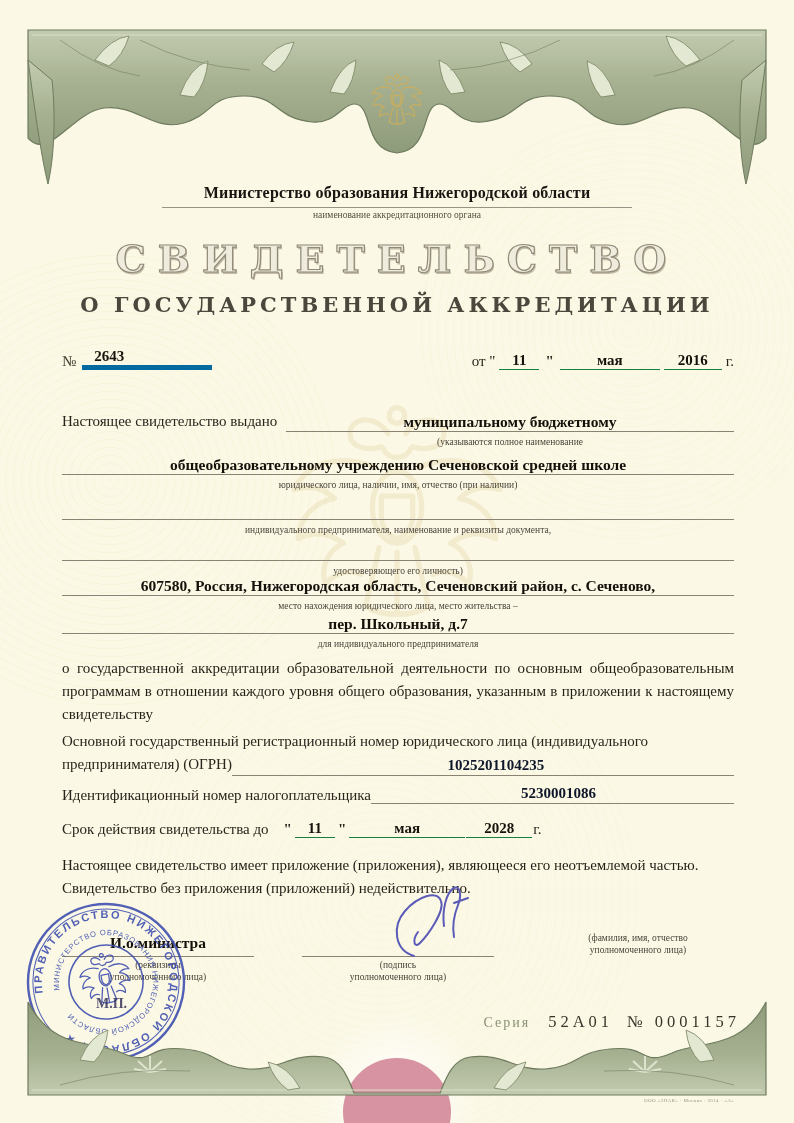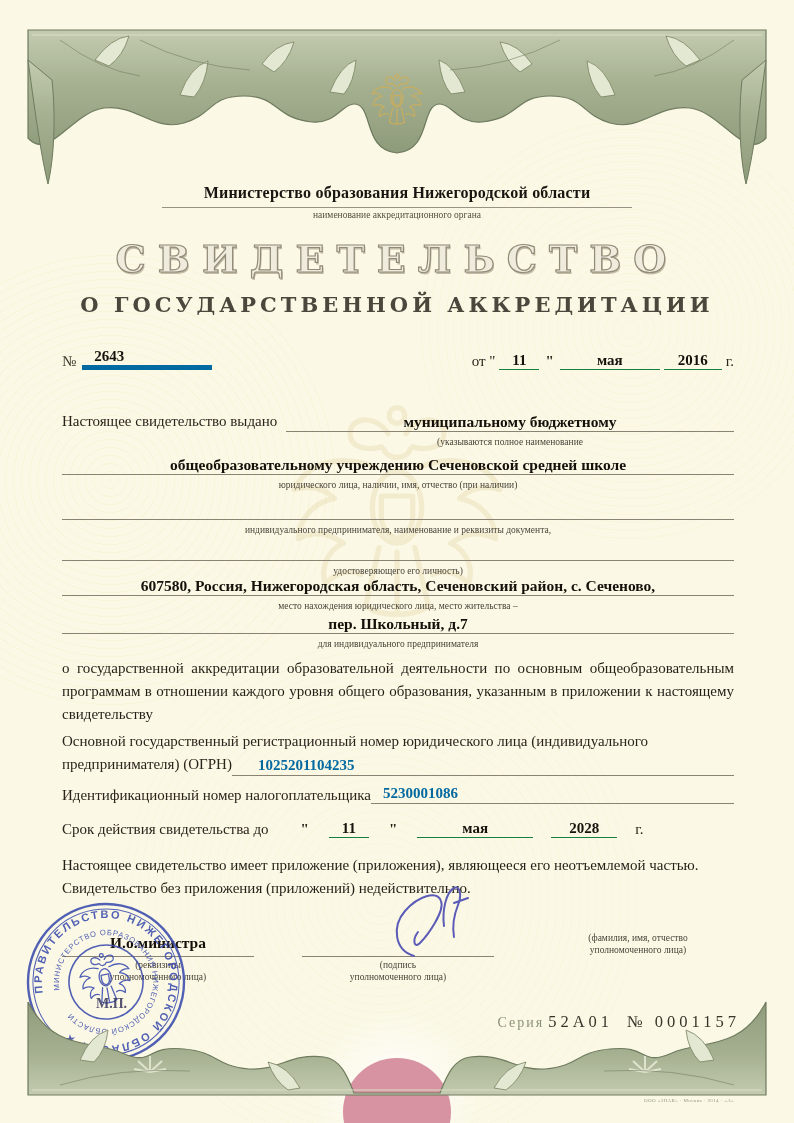--- a/index.html
+++ b/index.html
@@ -40,34 +40,34 @@
   
   .u-row{position:absolute; left:62px; width:672px;}
   .line{border-bottom:1px solid #8a8272;}
   .bval{font-weight:bold; font-size:15.5px; color:#15100a; text-align:center; line-height:19px; min-height:19px;}
   .cap{font-size:9.5px; color:#4a443a; text-align:center; margin-top:5px; line-height:11px;}
   .issued-grid{display:grid; grid-template-columns:224px 1fr;}
   .issued-label{font-size:15px; color:#2b241c; line-height:19px;}
   .para{position:absolute; left:62px; width:672px; font-size:15px; line-height:23px; text-align:justify; color:#241e16;}
   .flexline{display:flex; align-items:flex-end; font-size:15px;}
   .flex1{flex:1;}
-  .lval{font-weight:bold; color:#0369a1; text-align:left; padding-left:26px; line-height:19px;}
+  .lval{font-weight:bold; color:#0f172a; text-align:center; padding-left:26px; line-height:19px;}
   .qm{font-weight:bold; margin:0 2px; color:#241e16;}
   
   .sigblock{position:absolute; top:930px; left:62px; width:672px;}
   .sigcols{display:grid; grid-template-columns:192px 1fr 192px; column-gap:48px;}
   .signame{font-weight:bold; font-size:15.5px; color:#15100a; text-align:center; height:26px; line-height:26px;}
   .sigline{border-bottom:1px solid #8a8272;}
   .sigcap{font-size:9.5px; color:#4a443a; text-align:center; line-height:12px; margin-top:2px;}
   .seal{position:absolute; left:20px; top:896px; opacity:.88; transform:rotate(-10deg);}
   .mp{position:absolute; left:96px; top:996px; font-size:14px; color:#2c2a55; font-weight:bold; opacity:.8;}
   .signature-svg{position:absolute; left:382px; top:880px;}
   
   .series{position:absolute; top:1012px; left:0; width:740px; text-align:right; white-space:nowrap;}
-  .series-label{font-size:14px; color:#8b9176; letter-spacing:2px; }
+  .series-label{font-size:14px; color:#8b9176; letter-spacing:2px; margin-right:14px;}
   .series-code{font-size:16.5px; color:#38342a; letter-spacing:4px; margin-right:10px;}
   .series-no{font-size:16.5px; color:#38342a; margin-right:8px;}
   .series-num{font-size:16.5px; color:#38342a; letter-spacing:4px;}
   .tinyprint{position:absolute; left:644px; top:1098px; font-size:5px; color:#959c7e; letter-spacing:.4px;}
   .watermark{position:absolute; left:285px; top:358px; opacity:.13; color:#b99a3e;}
   .topeagle{position:absolute; left:370px; top:70px; color:#cfae58; opacity:.8;}
 </style>
 </head>
 <body>
 
@@ -214,21 +214,21 @@
   </div>
 
   <div class="u-row" style="top:784px">
     <div class="flexline">
       <span>Идентификационный номер налогоплательщика</span>
       <span class="flex1 line lval" style="padding-left:12px">5230001086</span>
     </div>
   </div>
 
   <div class="u-row" style="top:820px">
-    <div class="flexline" style="gap:18px">
+    <div class="flexline" style="gap:1px">
       <span>Срок действия свидетельства до</span>
       <span class="qm" style="margin-left:14px">"</span>
       <span class="dfield d-day">11</span>
       <span class="qm">"</span>
       <span class="dfield" style="width:116px">мая</span>
       <span class="dfield" style="width:66px">2028</span>
       <span>г.</span>
     </div>
   </div>
 

